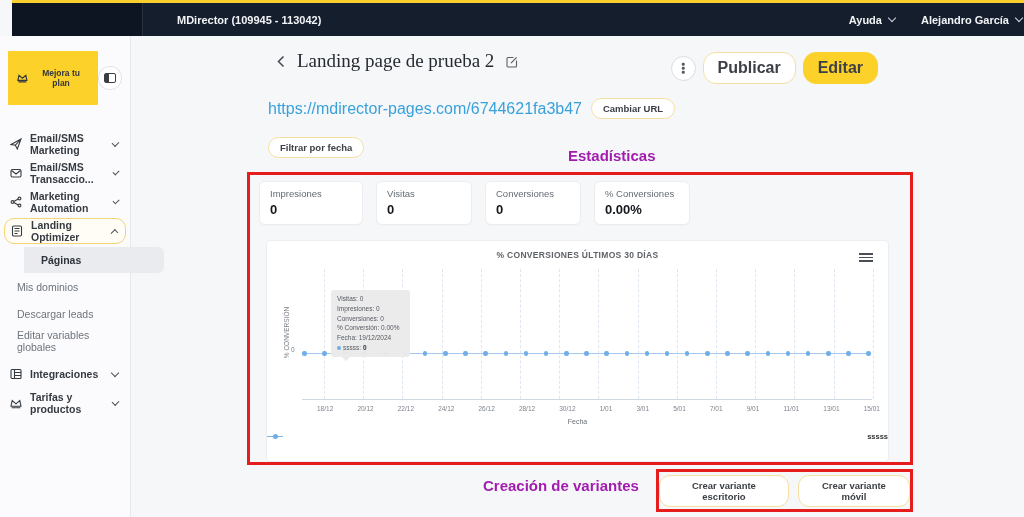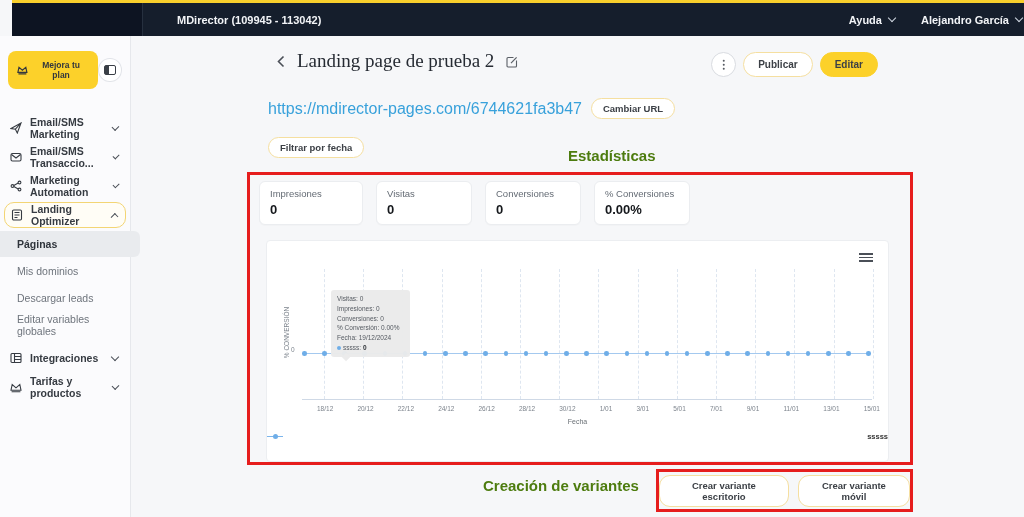--- a/index.html
+++ b/index.html
@@ -19,65 +19,65 @@
     border-bottom:1.5px solid currentColor; transform:rotate(45deg); display:inline-block; margin-top:-3px; }
   .chev.up { transform:rotate(225deg); margin-top:3px; }
   .chev.white { color:#cfd6e0; }
 
   
   .sidebar { position:absolute; top:36px; left:0; width:131px; height:481px;
     background:#fbfbfd; border-right:1px solid #e6e8ec; }
   .sidebar-top { display:flex; align-items:center; justify-content:space-between;
     padding:15px 8px 20px 8px; }
   .upgrade-btn { display:flex; align-items:center; gap:5px; background:#fcd12a; border:none;
-    border-radius:8px; padding:9px 9px; font-size:8.5px; font-weight:bold; color:#33373d;
+    border-radius:1px; padding:17px 9px; font-size:8.5px; font-weight:bold; color:#33373d;
     font-family:inherit; cursor:pointer; }
   .collapse-btn { width:24px; height:24px; border-radius:50%; border:1px solid #e2e4e9;
     background:#fff; display:flex; align-items:center; justify-content:center; cursor:pointer; }
   .panel-ic { width:12px; height:10px; border:1.5px solid #3a3f46; border-radius:2px; position:relative; }
   .panel-ic::before { content:""; position:absolute; left:0; top:0; bottom:0; width:3.5px; background:#3a3f46; }
   .nav-item { display:flex; align-items:center; gap:7px; height:26px; padding:0 10px;
     font-size:10.5px; font-weight:bold; color:#363b42; cursor:pointer; margin-bottom:3px; }
   .nav-item .chev { color:#4a4f57; margin-left:auto; margin-right:2px; }
   .nav-item.outlined { margin:0 4px 3px 4px; padding:0 6px; border:1px solid #f3d574;
     border-radius:10px; background:#fffdf6; }
   .nav-icon { width:13px; height:13px; flex:0 0 13px; display:flex; align-items:center; }
   .sub-item { display:flex; align-items:center; height:26px; padding-left:17px; font-size:10.5px;
     color:#6e747c; cursor:pointer; margin-bottom:1px; }
   .sub-item.active { background:#e9ebee; color:#2f343b; font-weight:bold;
-    width:140px; border-radius:0 6px 6px 0; }
+    width:140px; border-radius:0 6px 6px 0;margin-left:24px; }
   .nav-gap { height:6px; }
 
   
   .main { position:absolute; left:131px; top:36px; width:893px; height:419px; }
 
   .page-header { position:absolute; left:144px; top:14px; display:flex; align-items:center; gap:10px; }
   .back-btn { background:none; border:none; cursor:pointer; display:flex; padding:2px; }
   .page-title { font-family:"Liberation Serif", serif; font-size:19px; color:#262b33; font-weight:500; }
   .edit-title-btn { background:none; border:none; cursor:pointer; display:flex; padding:2px; margin-top:2px; }
 
   .header-actions { position:absolute; top:16px; right:146px; display:flex; align-items:center; gap:7px; }
   .kebab-btn { width:25px; height:25px; border-radius:50%; border:1px solid #d9dce1; background:#fff;
     cursor:pointer; position:relative; }
   .kebab-dots { position:absolute; left:50%; top:50%; width:2.5px; height:2.5px; border-radius:50%;
     background:#555a61; transform:translate(-50%,-50%);
     box-shadow:0 -4px 0 #555a61, 0 4px 0 #555a61; }
-  .pill { border-radius:13px; font-family:inherit; font-size:10px; font-weight:bold; color:#3c4046;
+  .pill { border-radius:13px; font-family:inherit; font-size:16px; font-weight:bold; color:#3c4046;
     cursor:pointer; padding:6px 14px; }
   .pill-outline { background:#fff; border:1px solid #f5dfa0; }
   .pill-filled  { background:#fcd12a; border:1px solid #fcd12a; }
 
   .url-row { position:absolute; left:137px; top:62px; display:flex; align-items:center; gap:9px; }
   .url-link { font-size:16px; color:#38a1db; text-decoration:none; }
   .pill-sm { background:#fff; border:1px solid #f5dfa0; border-radius:11px; padding:4px 11px;
     font-size:9.5px; font-weight:bold; color:#3c4046; font-family:inherit; cursor:pointer; }
 
   .filter-btn { position:absolute; left:137px; top:101px; }
 
-  .annot { color:#4d7c0f; font-weight:bold; font-size:15px; }
+  .annot { color:#a21caf; font-weight:bold; font-size:15px; }
   .annot-stats { position:absolute; left:437px; top:111px; }
   .annot-variants { position:absolute; left:352px; top:441px; }
   .red-box { position:absolute; border:3px solid #e61d1d; }
   .red-box.stats { left:116px; top:136px; width:666px; height:293px; }
   .red-box.variants { left:525px; top:433px; width:257px; height:43px;
     display:flex; align-items:center; justify-content:flex-start; gap:9px; }
 
   .cards-row { position:absolute; left:128px; top:145px; display:flex; gap:13px; }
   .stat-card { background:#fff; border:1px solid #ebedf0; border-radius:6px; padding:6px 10px 7px 10px;
     min-width:96px; box-shadow:0 1px 1px rgba(0,0,0,0.02); }
@@ -281,20 +281,21 @@
       <div class="stat-label">Conversiones</div>
       <div class="stat-value">0</div>
     </div>
     <div class="stat-card">
       <div class="stat-label">% Conversiones</div>
       <div class="stat-value">0.00%</div>
     </div>
   </div>
 
   <div class="chart-card">
+    <div class="chart-title">% CONVERSIONES ÚLTIMOS 30 DÍAS</div>
     <button class="chart-menu">
       <span></span>
         <span></span>
         <span></span>
     </button>
     <div class="y-label">% CONVERSIÓN</div>
     <div class="y-tick">0</div>
     <div class="gridlines">
         <span class="gridline"></span>
         <span class="gridline"></span>

